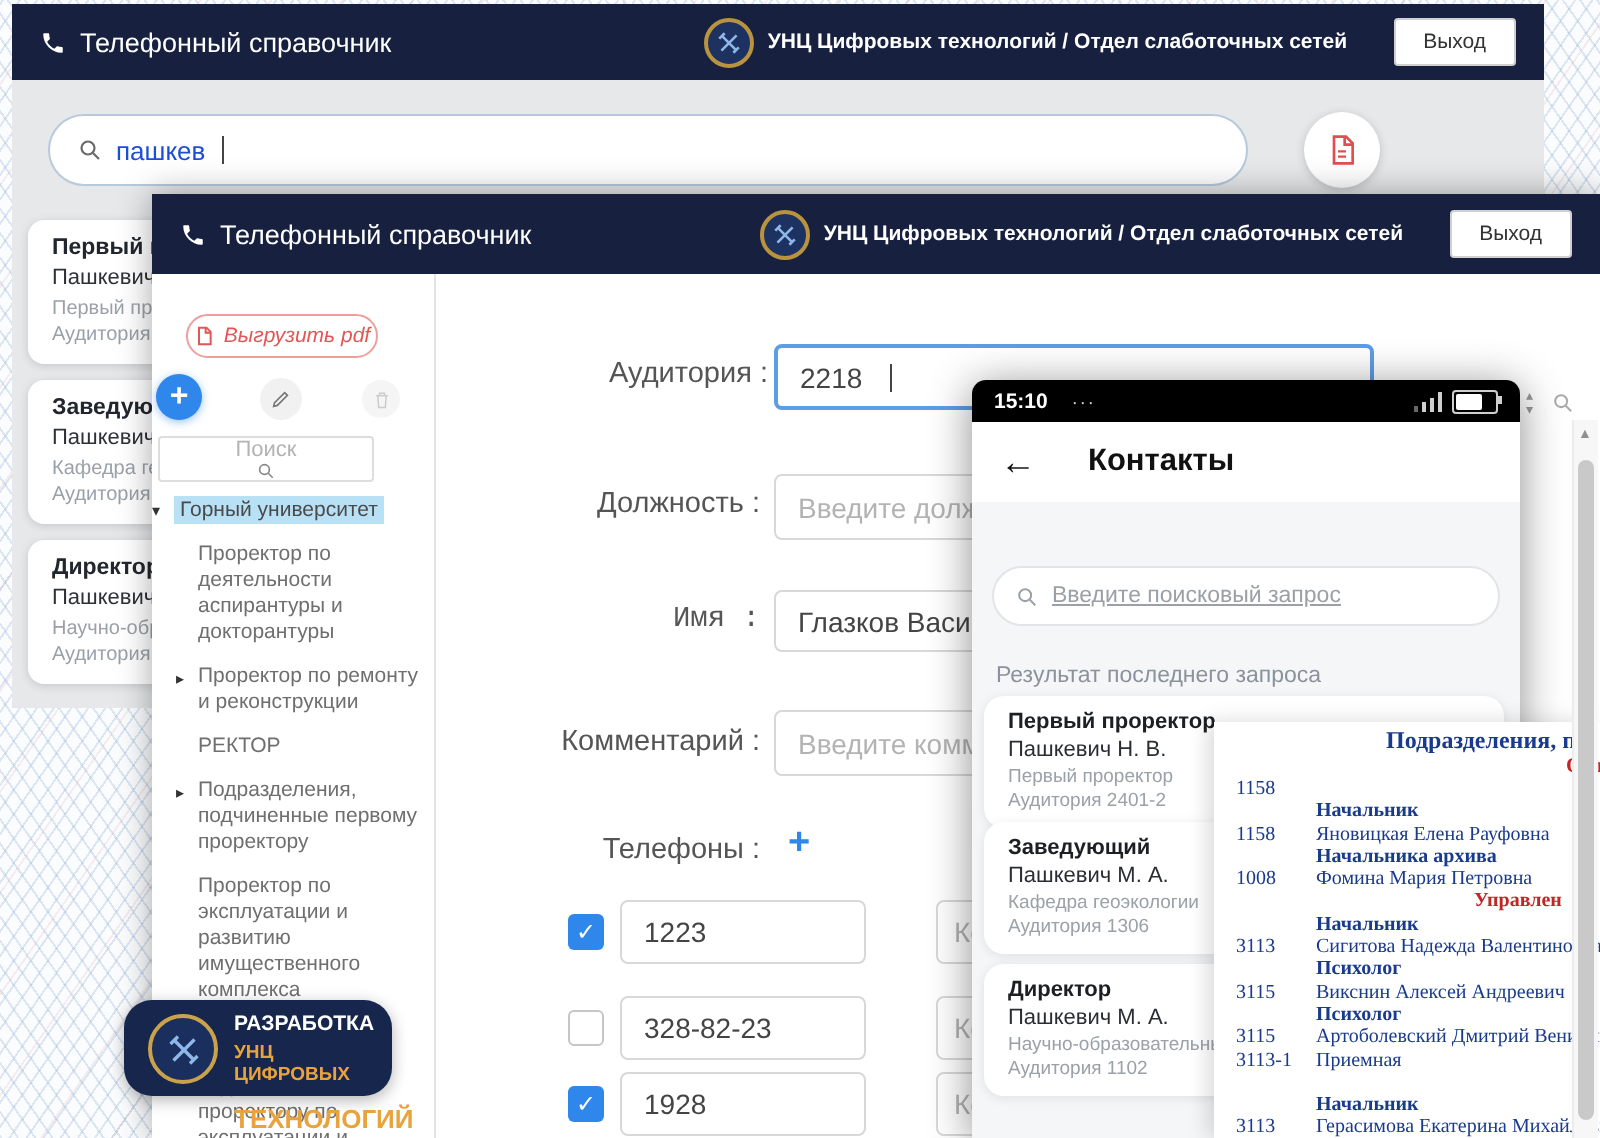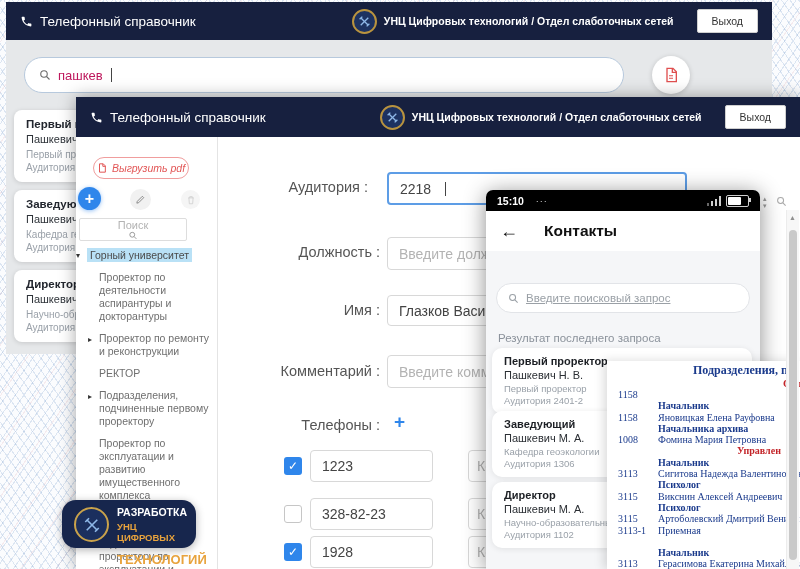--- a/index.html
+++ b/index.html
@@ -16,21 +16,21 @@
   .hdr-title{font-size:13.5px;margin-left:7px;white-space:nowrap;}
   .hdr-right{margin-left:auto;display:flex;align-items:center;gap:7px;}
   .emblem{width:25px;height:25px;border-radius:50%;background:#1d3261;border:2px solid #b9933f;
     display:flex;align-items:center;justify-content:center;box-sizing:border-box;flex:0 0 auto;}
   .org{font-size:10.5px;font-weight:bold;white-space:nowrap;}
   .logout{background:#fff;color:#333;font-size:10.5px;padding:5px 14px;border:1px solid #d0d0d0;
     border-radius:2px;margin-left:16px;white-space:nowrap;}
   
   .win1-body{background:#e6e8ea;}
   .pill-search{background:#fff;border:1.5px solid #b7c9dd;border-radius:19px;display:flex;align-items:center;
-    padding:0 14px;font-size:13px;color:#be185d;gap:7px;}
+    padding:0 14px;font-size:13px;color:#1d4ed8;gap:7px;}
   .caret{display:inline-block;width:1px;height:14px;background:#444;margin-left:1px;vertical-align:middle;}
   .pdf-circle{width:38px;height:38px;border-radius:50%;background:#fff;box-shadow:0 1px 5px rgba(0,0,0,.18);
     display:flex;align-items:center;justify-content:center;}
   .rcard{background:#fff;border-radius:8px;box-shadow:0 1px 5px rgba(0,0,0,.14);padding:8px 12px;}
   .rcard .pos{font-weight:bold;font-size:11.5px;color:#22262e;margin-bottom:3px;}
   .rcard .nm{font-size:11px;color:#2d3238;margin-bottom:3px;}
   .rcard .sub{font-size:10px;color:#9aa1a9;line-height:13px;}
   
   .win2{background:#fff;box-shadow:0 0 16px rgba(0,0,0,.35);}
   .export-btn{border:1.5px solid #f09d9d;border-radius:12px;color:#e25656;font-size:10.5px;
@@ -240,30 +240,30 @@
         <span class="arr"></span>
         <span>Проректор по эксплуатации и развитию имущественного комплекса</span>
       </div>
       <div class="tree-item">
         <span class="arr">▸</span>
         <span>Структурные подразделения, подчиненные проректору по эксплуатации и</span>
       </div>
     </div>
     <div class="divider abs" style="left:141px;top:40px;height:432px;"></div>
 
-    <div class="f-label abs" style="left:152px;top:82px;">Аудитория :</div>
+    <div class="f-label abs" style="left:168px;top:82px;">Аудитория :</div>
     <div class="f-input focused abs" style="left:311px;top:75px;width:300px;height:33px;gap:13px;">
       <span>2218</span>
         <span class="caret"></span>
     </div>
     <div class="f-label abs" style="left:164px;top:147px;">Должность :</div>
     <div class="f-input abs" style="left:311px;top:140px;width:300px;height:33px;">
       <span class="ph">Введите должность</span>
     </div>
-    <div class="f-label abs" style="left:164px;top:205px;">Имя :</div>
+    <div class="f-label abs" style="left:164px;top:205px;font-family:Liberation Mono, monospace;">Имя :</div>
     <div class="f-input abs" style="left:311px;top:198px;width:300px;height:31px;">
       <span>Глазков Васи</span>
     </div>
     <div class="f-label abs" style="left:164px;top:266px;">Комментарий :</div>
     <div class="f-input abs" style="left:311px;top:258px;width:300px;height:33px;">
       <span class="ph">Введите комментарий</span>
     </div>
     <div class="f-label abs" style="left:164px;top:320px;">Телефоны :</div>
     <span class="plus-lbl abs" style="left:318px;top:314px;">+</span>
 

